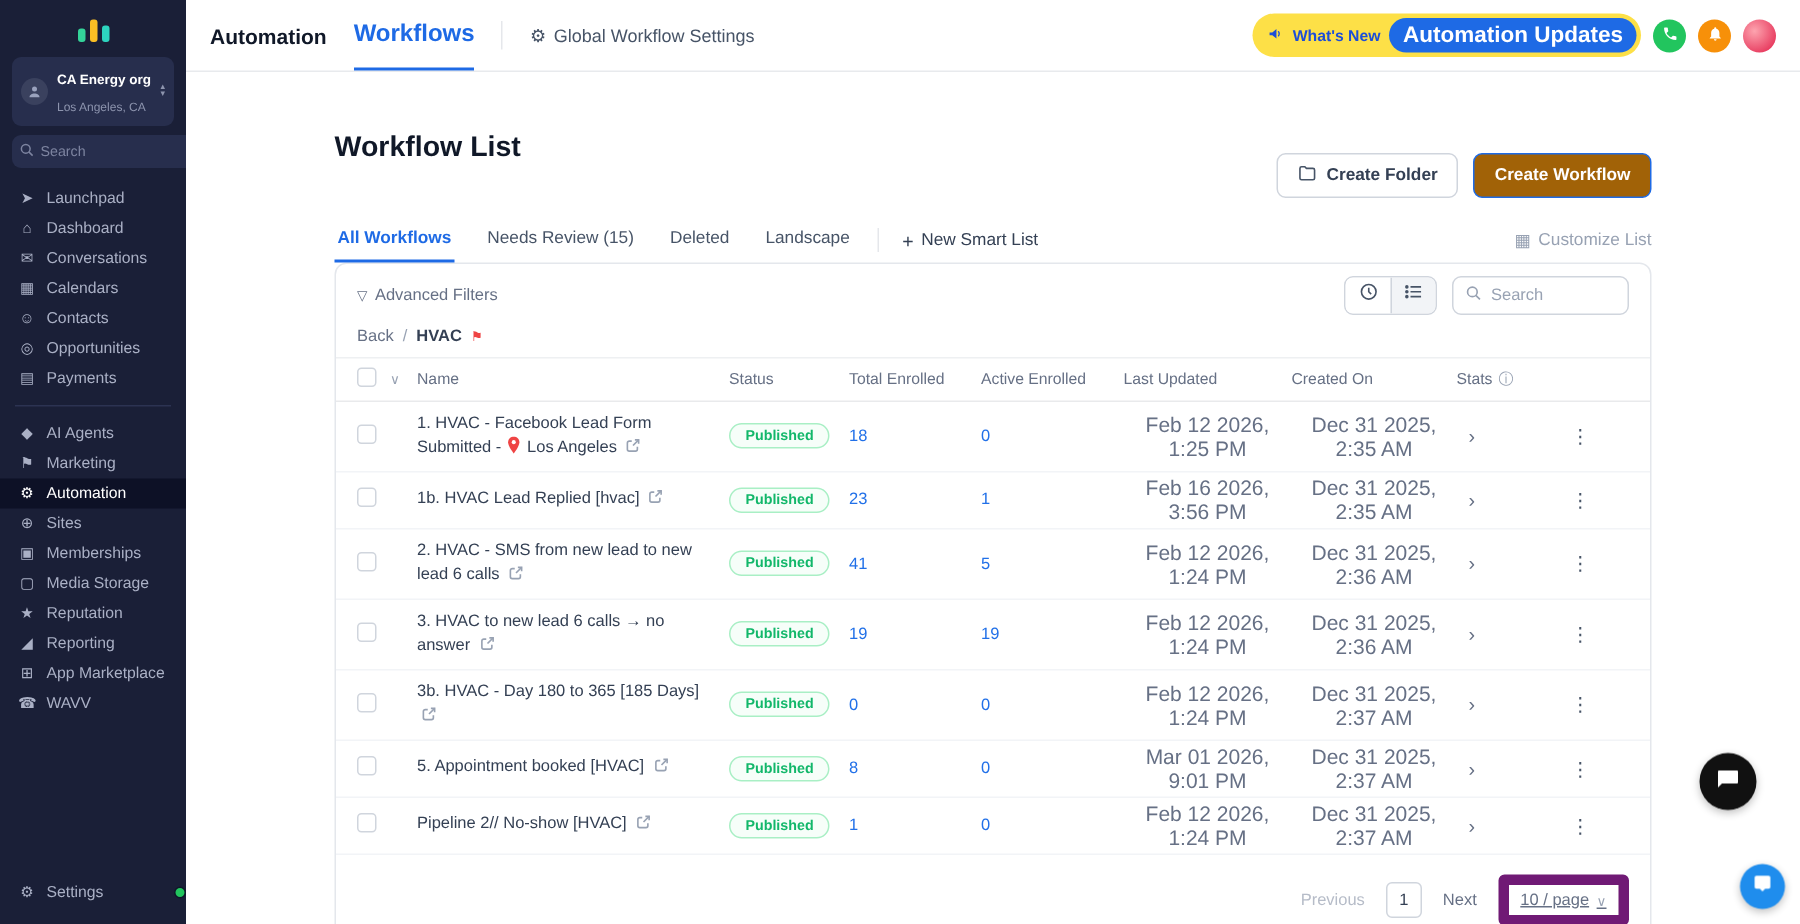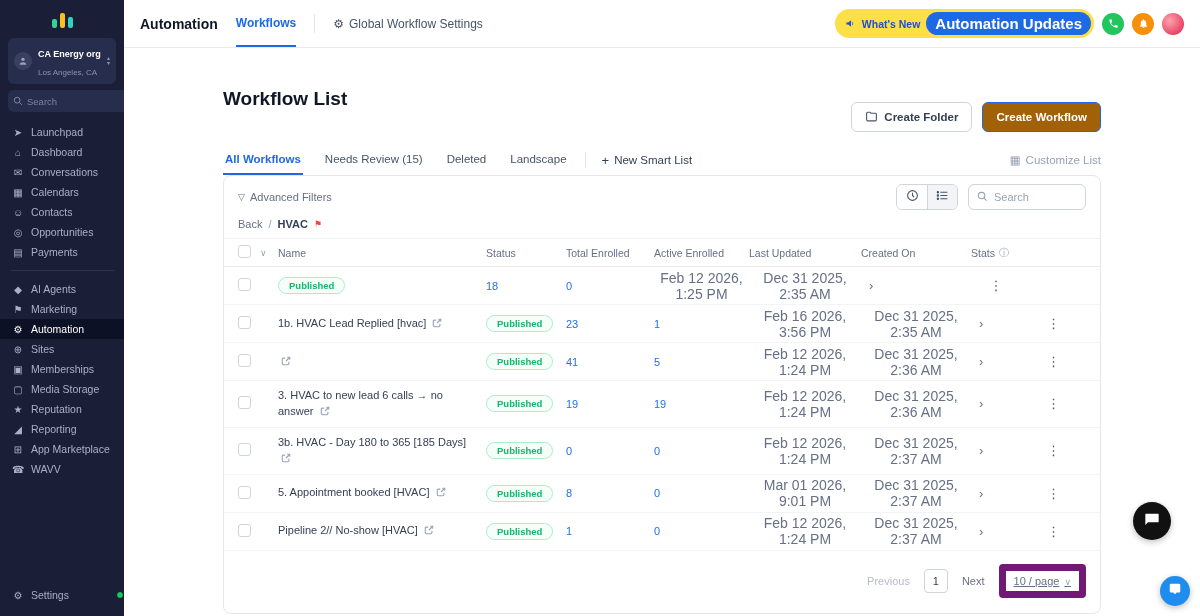--- a/index.html
+++ b/index.html
@@ -30,21 +30,21 @@
   .nav-item.active { background:#0d1126; color:#ffffff; }
   .nav-icon { width:12px; font-size:10px; text-align:center; flex-shrink:0; }
   .nav-divider { height:1px; background:#2c3352; margin:6px 10px; }
   .sidebar-settings { margin-top:auto; margin-bottom:10px; display:flex; align-items:center; gap:7px; padding:5px 12px; font-size:10.5px; cursor:pointer; position:relative; }
   .green-dot { position:absolute; right:0px; top:50%; transform:translateY(-50%); width:8px; height:8px; border-radius:50%; background:#22c55e; border:1px solid #0f172a; }
 
   
   .main { flex:1; display:flex; flex-direction:column; min-width:0; }
   .topbar { height:48px; background:#fff; border-bottom:1px solid #e8eaed; display:flex; align-items:stretch; padding:0 16px; gap:18px; flex-shrink:0; }
   .topbar-title { font-size:14px; font-weight:700; color:#101828; align-self:center; }
-  .topbar-tab { font-size:12px; color:#1e6ae5; font-weight:600; display:flex; align-items:center; border-bottom:2px solid #1e6ae5; cursor:pointer; }
+  .topbar-tab { font-size:16px; color:#1e6ae5; font-weight:600; display:flex; align-items:center; border-bottom:2px solid #1e6ae5; cursor:pointer; }
   .topbar-vdiv { width:1px; background:#e5e7eb; margin:14px 0; }
   .topbar-tab-settings { font-size:12px; color:#475467; display:flex; align-items:center; gap:5px; cursor:pointer; }
   .topbar-right { margin-left:auto; display:flex; align-items:center; gap:8px; }
   .whats-new-pill { display:flex; align-items:center; gap:6px; background:#fde047; border-radius:999px; padding:3px 3px 3px 10px; cursor:pointer; }
   .whats-new-text { color:#1d4ed8; font-size:10.5px; font-weight:600; white-space:nowrap; }
   .updates-pill { background:#1e6ae5; color:#fff; font-size:15px; padding:3px 9px; border-radius:999px; font-weight:700; white-space:nowrap; }
   .circle-btn { width:22px; height:22px; border-radius:50%; display:grid; place-items:center; cursor:pointer; flex-shrink:0; }
   .cb-phone { background:#22c55e; }
   .cb-bell { background:#f79009; }
   .cb-avatar { background:radial-gradient(circle at 35% 35%, #fda4af, #e11d48); }
@@ -393,20 +393,33 @@
               <span class="info-glyph">ⓘ</span>
             </span>
             <span></span>
           </div>
 
           <div class="tbody">
 
               <div class="trow grid-cols">
                 <span><span class="checkbox"></span></span>
                 <span></span>
+                <div class="cell-name">
+                  <span>1. HVAC - Facebook Lead Form Submitted -</span>
+                  <span class="pin-wrap"><svg width="9" height="12" viewBox="0 0 12 16">
+                      <path d="M6 0C3.2 0 1 2.2 1 5c0 3.8 5 10 5 10s5-6.2 5-10c0-2.8-2.2-5-5-5z" fill="#ef4444"></path>
+                      <circle cx="6" cy="5" r="1.8" fill="#fff"></circle>
+                    </svg></span>
+                  <span>Los Angeles</span>
+                  <span><svg width="10" height="10" viewBox="0 0 12 12" fill="none" stroke="#98a2b3" stroke-width="1.3">
+                      <path d="M5 2.5H3A1.5 1.5 0 0 0 1.5 4v5A1.5 1.5 0 0 0 3 10.5h5A1.5 1.5 0 0 0 9.5 9V7"></path>
+                      <path d="M7.5 1.5h3v3"></path>
+                      <path d="M10.5 1.5 6 6"></path>
+                    </svg></span>
+                </div>
                 <span><span class="badge-published">Published</span></span>
                 <span class="num">18</span>
                 <span class="num">0</span>
                 <span class="date">Feb 12 2026, 1:25 PM</span>
                 <span class="date">Dec 31 2025, 2:35 AM</span>
                 <span class="stats-cell">›</span>
                 <span class="kebab">⋮</span>
               </div>
 
               <div class="trow grid-cols">
@@ -428,20 +441,21 @@
                 <span class="date">Feb 16 2026, 3:56 PM</span>
                 <span class="date">Dec 31 2025, 2:35 AM</span>
                 <span class="stats-cell">›</span>
                 <span class="kebab">⋮</span>
               </div>
 
               <div class="trow grid-cols">
                 <span><span class="checkbox"></span></span>
                 <span></span>
                 <div class="cell-name">
+                  <span>2. HVAC - SMS from new lead to new lead 6 calls</span>
                   
                   <span></span>
                   <span><svg width="10" height="10" viewBox="0 0 12 12" fill="none" stroke="#98a2b3" stroke-width="1.3">
                       <path d="M5 2.5H3A1.5 1.5 0 0 0 1.5 4v5A1.5 1.5 0 0 0 3 10.5h5A1.5 1.5 0 0 0 9.5 9V7"></path>
                       <path d="M7.5 1.5h3v3"></path>
                       <path d="M10.5 1.5 6 6"></path>
                     </svg></span>
                 </div>
                 <span><span class="badge-published">Published</span></span>
                 <span class="num">41</span>

